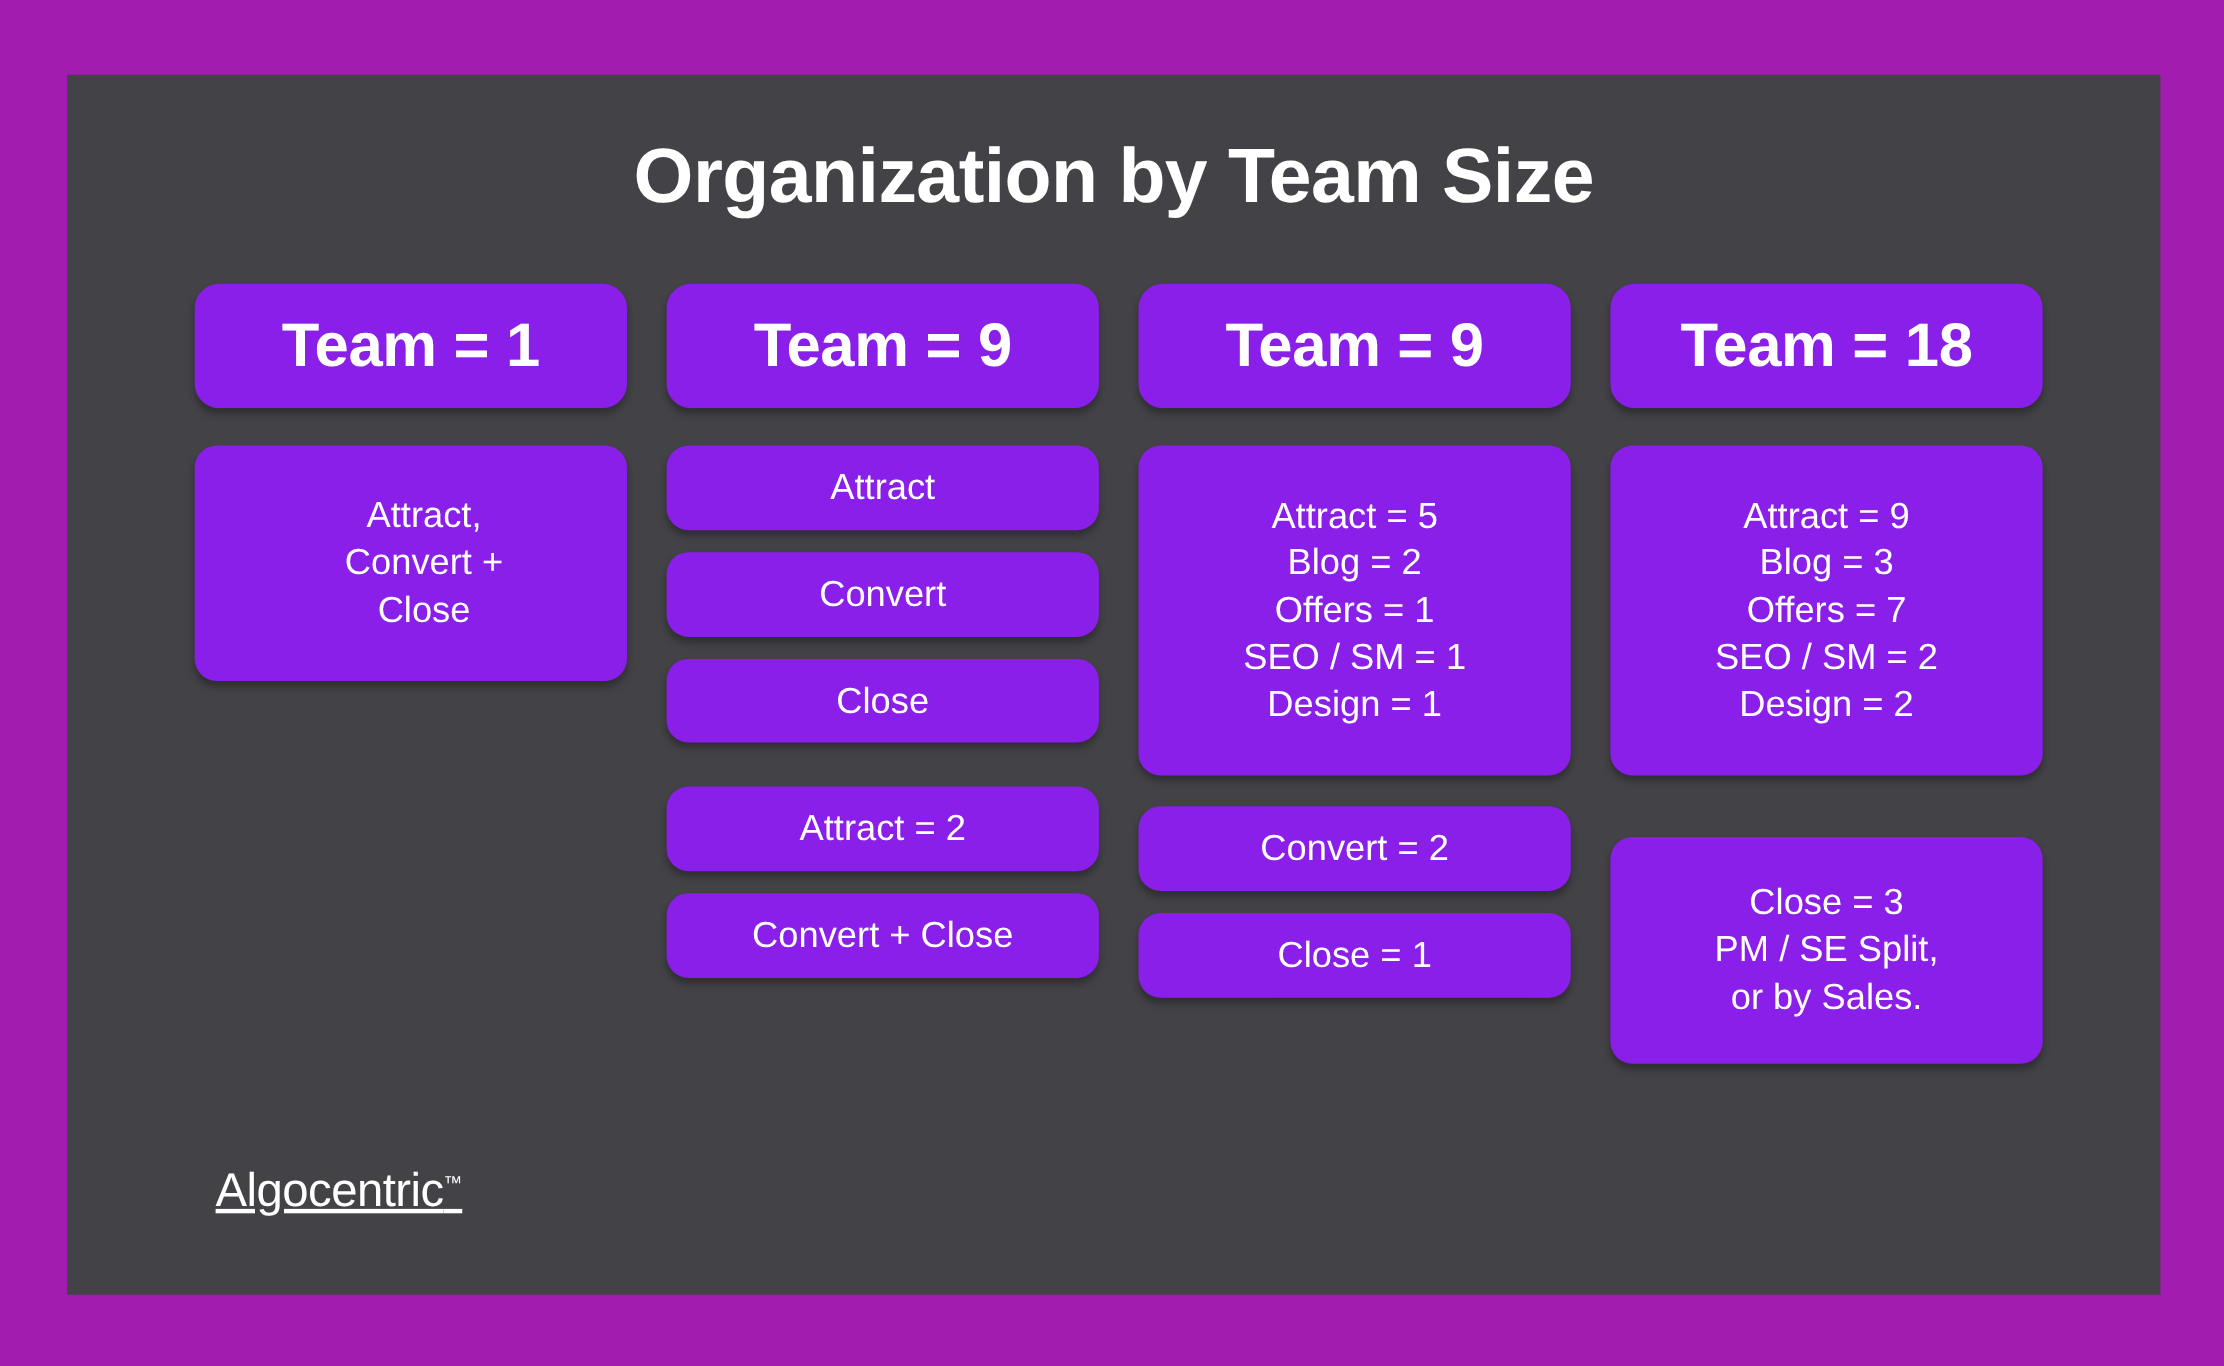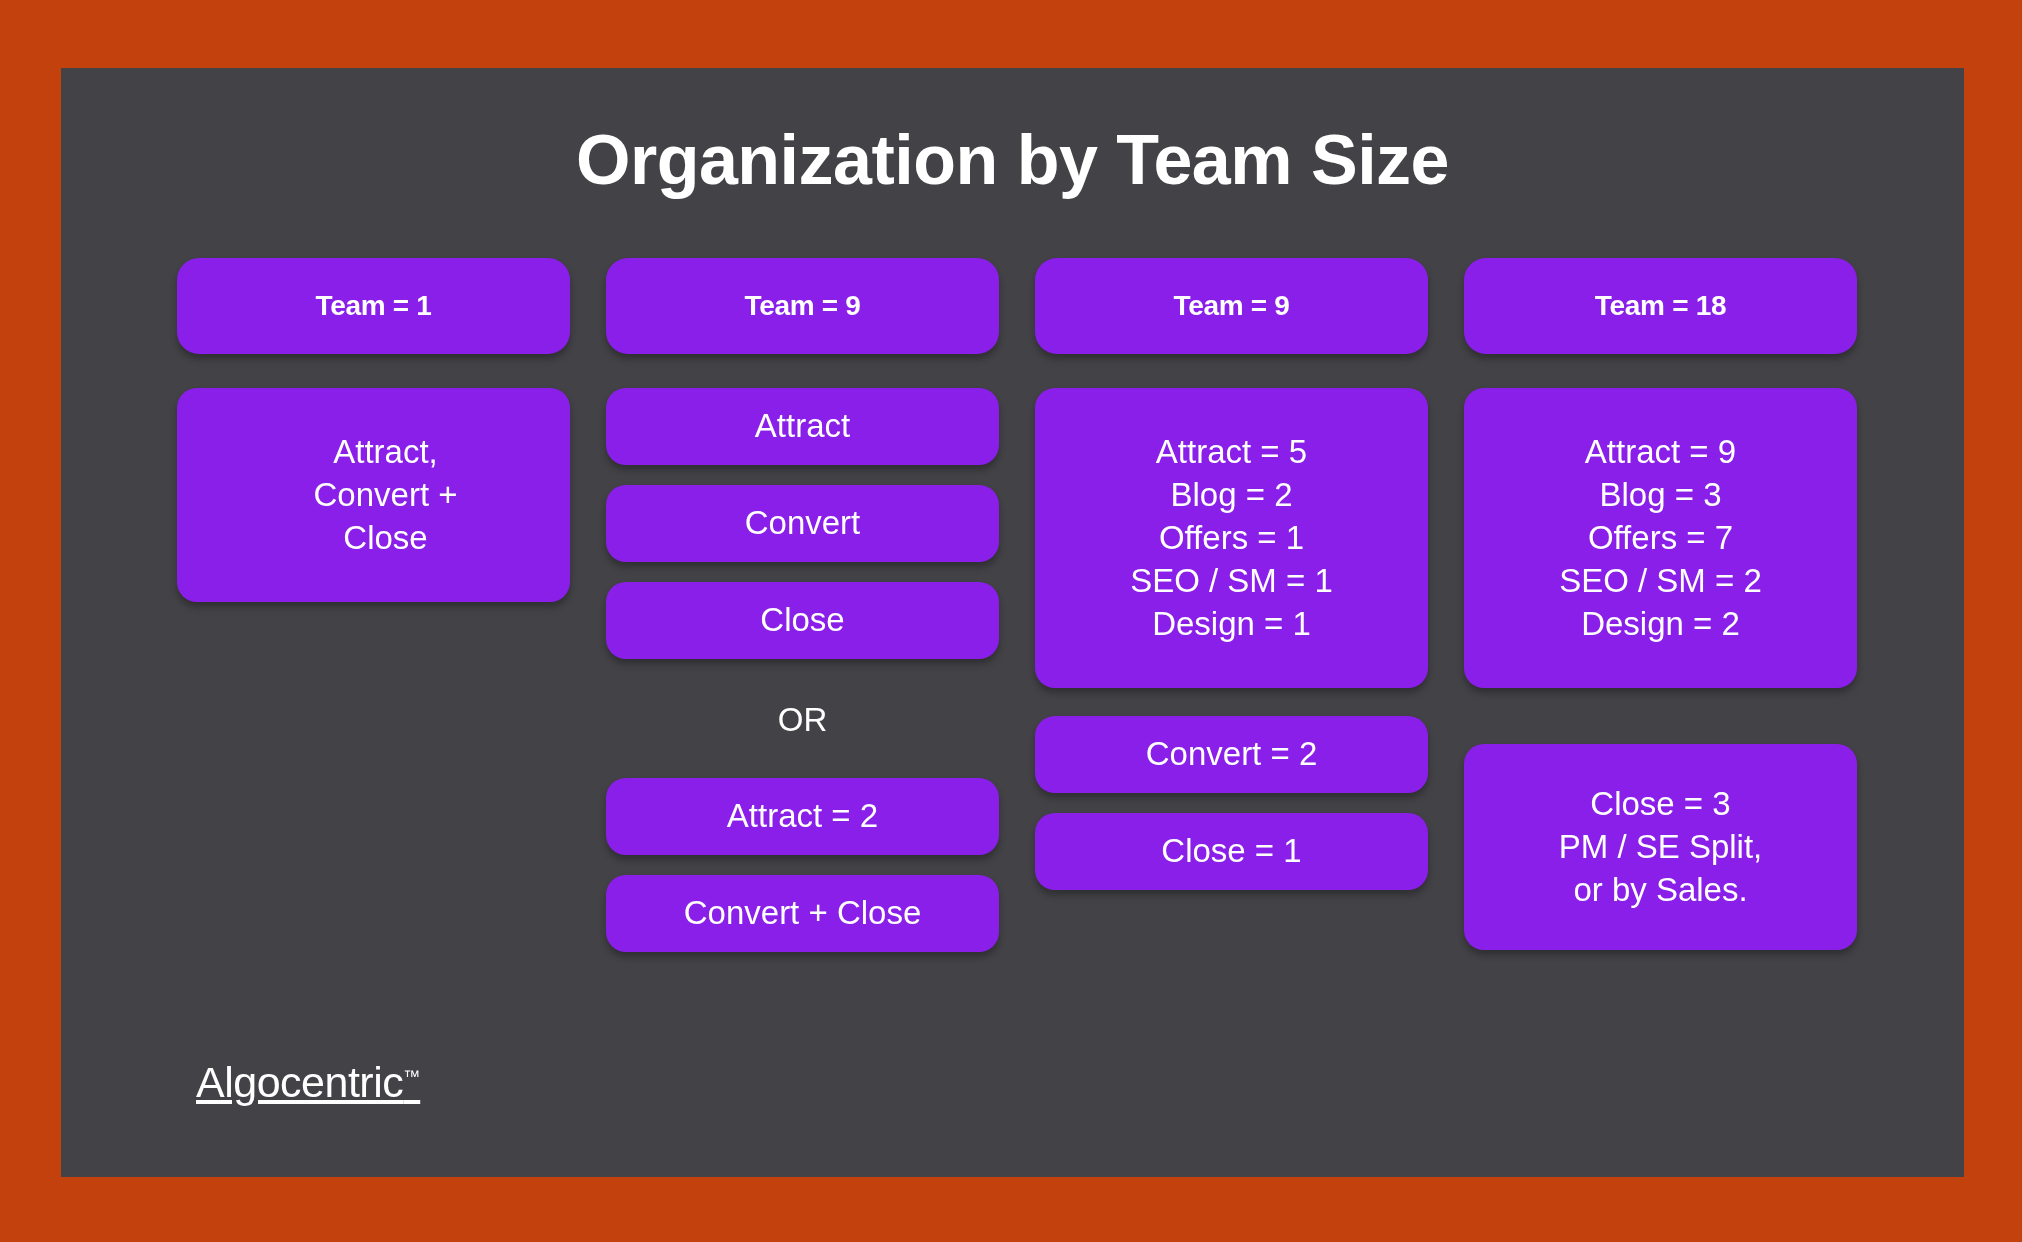--- a/index.html
+++ b/index.html
@@ -10,21 +10,21 @@
     background: #e6e6e7;
     font-family: "Liberation Sans", sans-serif;
     overflow: hidden;
   }
 
   
   #slide-frame {
     position: absolute;
     left: 0; top: 0;
     width: 2022px; height: 1242px;
-    background: #c2410c;
+    background: #a21caf;
   }
 
   
   #panel {
     position: absolute;
     left: 61px; top: 68px;
     width: 1903px; height: 1109px;
     background: #434247;
   }
 
@@ -70,25 +70,25 @@
     font-size: 33px;
     font-weight: normal;
     line-height: 1.30;
     padding: 17px 12px;
     display: flex;
     align-items: center;
     justify-content: center;
   }
 
   .pill.header {
-    font-size: 28px;
+    font-size: 56px;
     font-weight: bold;
     letter-spacing: -0.3px;
     border-radius: 22px;
-    padding: 30px 12px;
+    padding: 20px 12px;
     min-height: 88px;
   }
 
   .pill .line { display: block; white-space: nowrap; }
 
   .stack { display: flex; flex-direction: column; }
 
   
   .gap-hdr  { height: 34px; }
   .gap-sm   { height: 20px; }
@@ -159,21 +159,20 @@
               <span class="line">Convert</span>
             </div>
           </div>
           <div class="gap-sm"></div>
           <div class="pill">
             <div class="stack">
               <span class="line">Close</span>
             </div>
           </div>
           <div class="gap-sm"></div>
-          <div class="or-label">OR</div>
           <div class="gap-sm"></div>
           <div class="pill">
             <div class="stack">
               <span class="line">Attract = 2</span>
             </div>
           </div>
           <div class="gap-sm"></div>
           <div class="pill">
             <div class="stack">
               <span class="line">Convert + Close</span>

